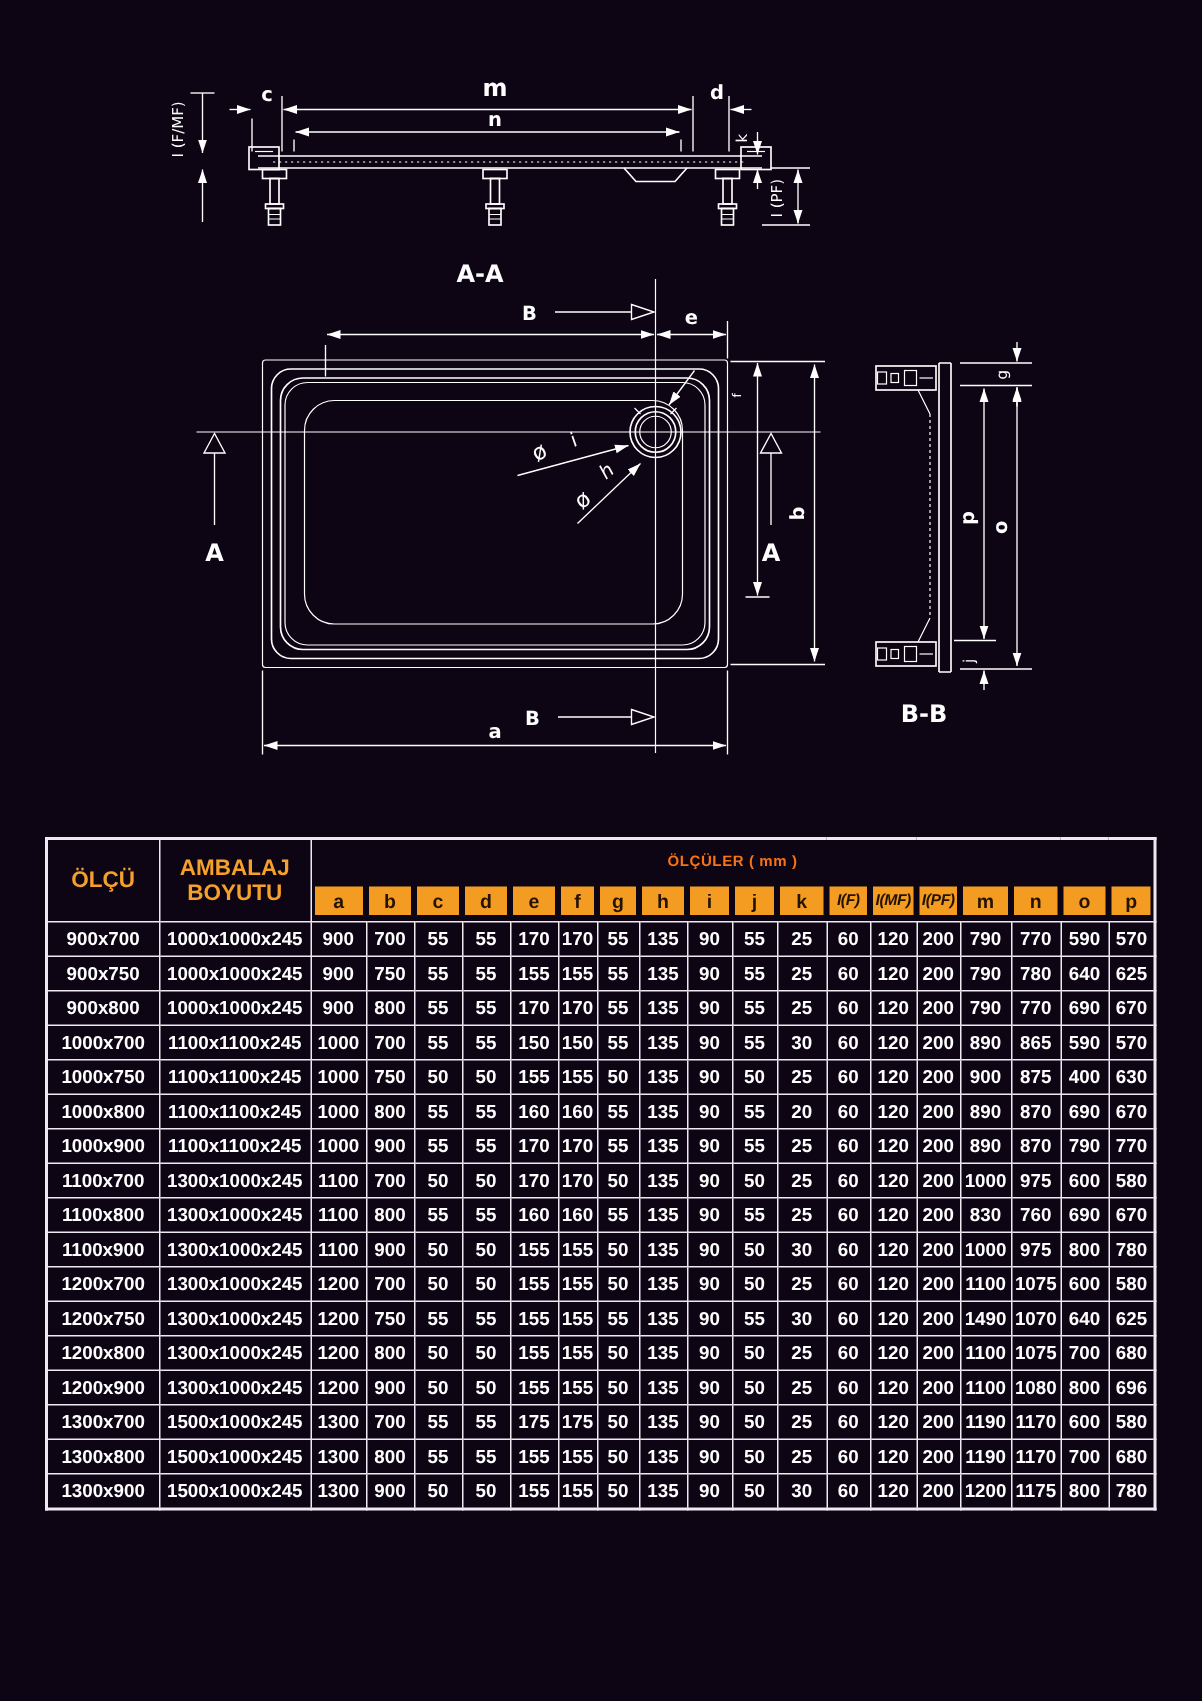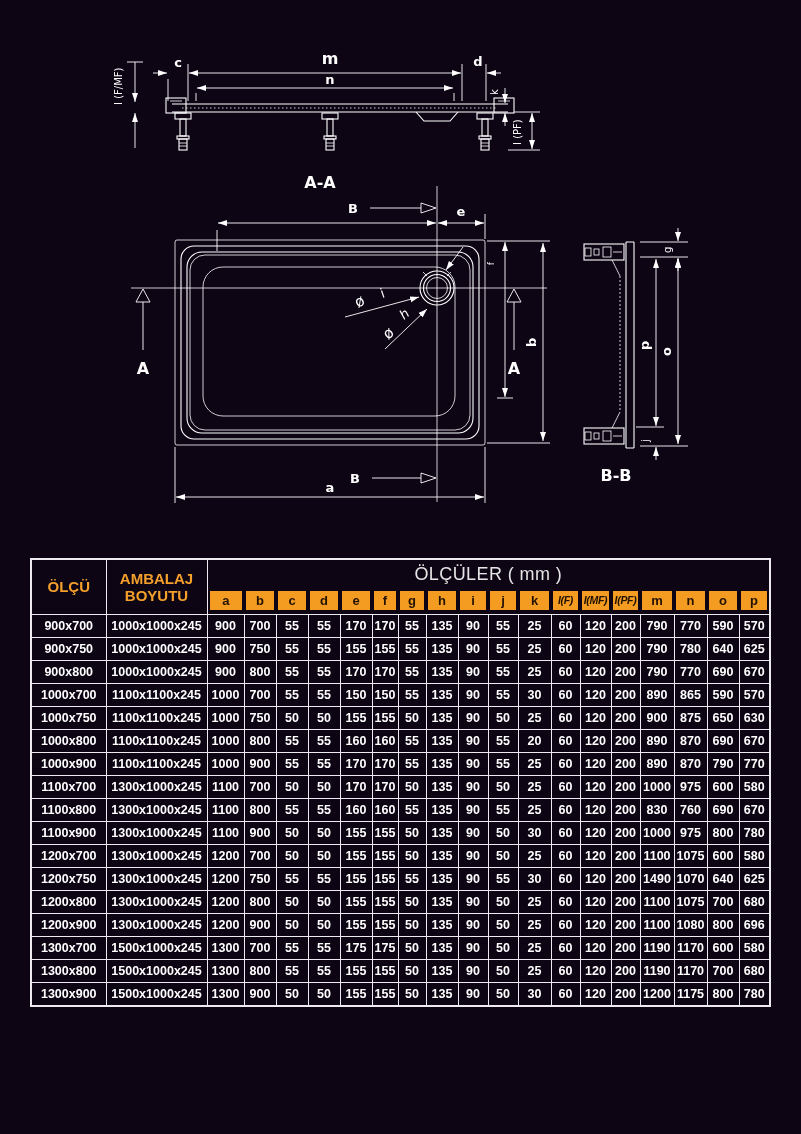--- a/index.html
+++ b/index.html
@@ -29,21 +29,21 @@
     border:1.5px solid #eeeaf2;padding:0;height:22px;
     text-align:center;vertical-align:middle;
     color:#ffffff;font-size:12.5px;font-weight:bold;white-space:nowrap;
   }
   #spec-table thead th{border:none;padding:0;background:#0d0414;vertical-align:middle;}
   #spec-table th.corner{
     border:1.5px solid #eeeaf2;
     color:#f5a02b;font-size:15px;font-weight:bold;line-height:1.15;
   }
   #spec-table th.band{
-    color:#e5e5e5;font-size:18px;font-weight:normal;height:28px;letter-spacing:.4px;
+    color:#f97316;font-size:10px;font-weight:bold;height:28px;letter-spacing:.4px;
   }
   #spec-table tr.letters th{height:23px;padding:1px 1px 2px 1px;}
   .chip{
     background:#f39c21;color:#241200;font-weight:bold;font-size:13px;
     height:19px;line-height:19px;margin:0 1px;text-align:center;
   }
   .chip.small{font-size:10.5px;letter-spacing:-0.3px;font-style:italic;}
 </style>
 </head>
 <body>
@@ -391,21 +391,21 @@
         <td>50</td>
         <td>135</td>
         <td>90</td>
         <td>50</td>
         <td>25</td>
         <td>60</td>
         <td>120</td>
         <td>200</td>
         <td>900</td>
         <td>875</td>
-        <td>650</td>
+        <td>400</td>
         <td>630</td>
       </tr>
       <tr>
         <td>1000x800</td>
         <td>1100x1100x245</td>
         <td>1000</td>
         <td>800</td>
         <td>55</td>
         <td>55</td>
         <td>160</td>

